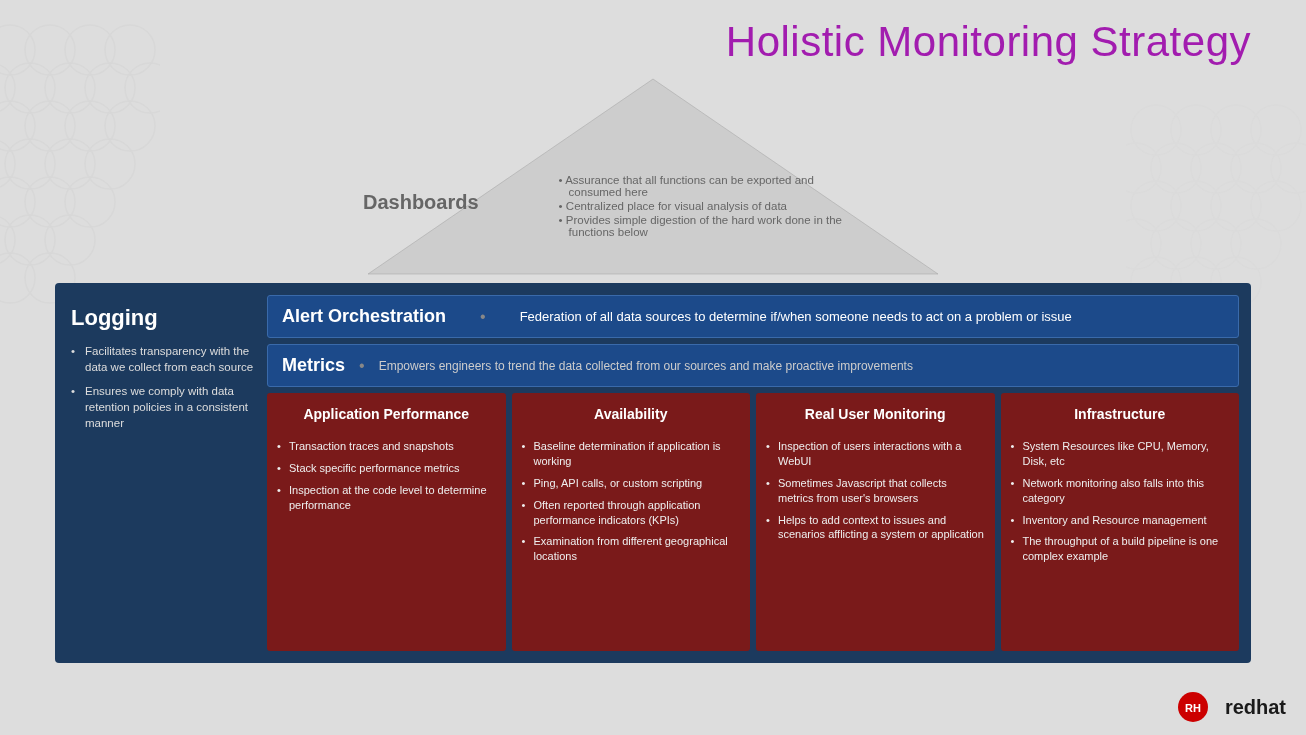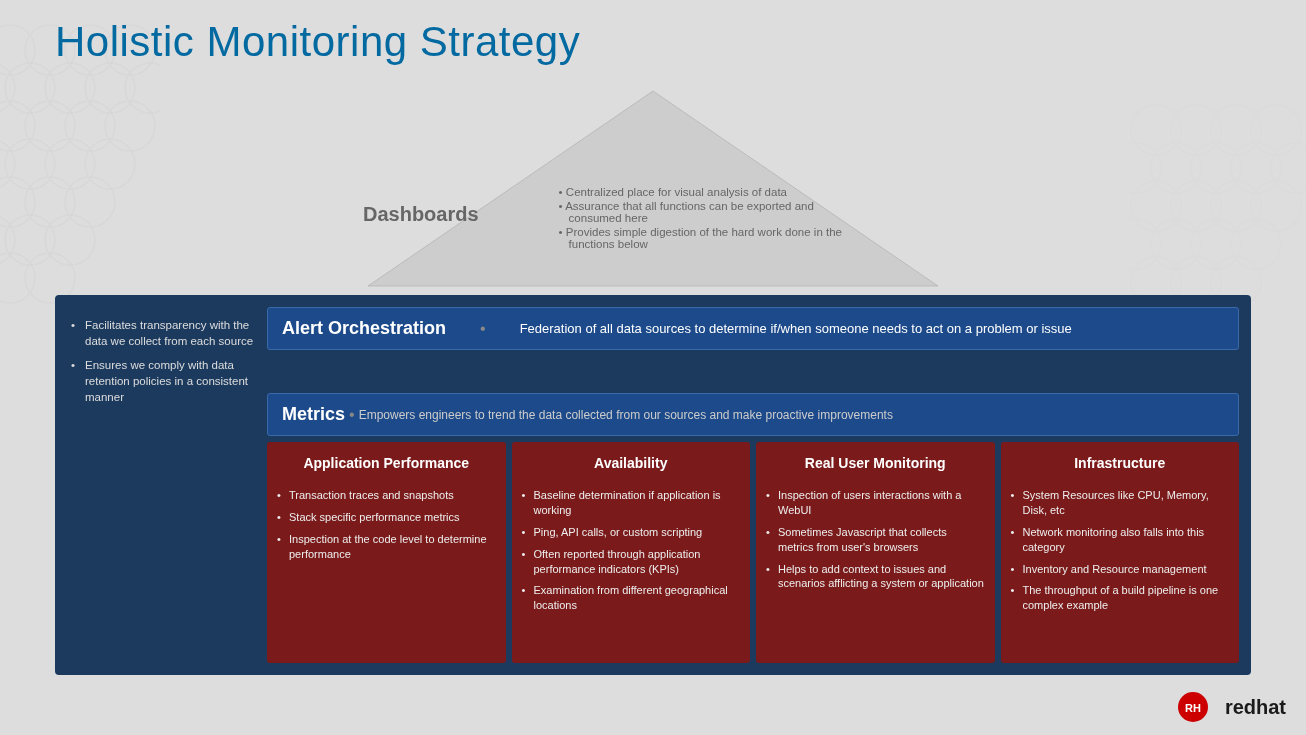--- a/index.html
+++ b/index.html
@@ -7,25 +7,25 @@
       width: 1306px;
       height: 735px;
       background: #e8e8e8;
       font-family: 'Arial', sans-serif;
       overflow: hidden;
       position: relative;
     }
 
     
     .page-title {
-      text-align: left;
+      text-align: right;
       font-size: 42px;
       font-weight: 400;
-      color: #0369a1;
-      margin-bottom: 20px;
+      color: #a21caf;
+      margin-bottom: 8px;
       letter-spacing: 0.5px;
     }
 
     
     .lower-section {
       background: #1c3a5e;
       border-radius: 4px;
       padding: 12px 12px 12px 12px;
       margin-top: 0px;
       display: flex;
@@ -101,22 +101,21 @@
     }
 
     
     .metrics-row {
       background: #1c4a8a;
       border: 1.5px solid #3a6aaa;
       border-radius: 3px;
       padding: 10px 14px;
       display: flex;
       align-items: center;
-      gap: 0;
-      margin-top: 37px;
+      gap: 10px;
     }
 
     .metrics-label {
       font-size: 18px;
       font-weight: bold;
       color: white;
       white-space: nowrap;
     }
 
     .metrics-desc {
@@ -325,31 +324,32 @@
     <h1 class="page-title">Holistic Monitoring Strategy</h1>
 
     <div class="pyramid-wrapper">
       <div class="pyramid-svg-container">
         <svg width="580" height="205" viewBox="0 0 580 205">
           <polygon points="290,5 575,200 5,200" fill="rgba(170,170,170,0.3)" stroke="rgba(150,150,150,0.4)" stroke-width="1"></polygon>
         </svg>
         <div class="pyramid-content-overlay">
           <div class="dash-title-text">Dashboards</div>
           <div class="dash-bullets-container">
+            <div class="dash-bullet">• <span>Assurance that all functions can be exported and consumed here</span></div>
             <div class="dash-bullet">• <span>Centralized place for visual analysis of data</span></div>
-            <div class="dash-bullet">• <span>Assurance that all functions can be exported and consumed here</span></div>
             <div class="dash-bullet">• <span>Provides simple digestion of the hard work done in the functions below</span></div>
           </div>
         </div>
       </div>
     </div>
 
     <div class="lower-section">
 
       <div class="logging-sidebar">
+        <div class="logging-title">Logging</div>
         <ul class="logging-bullets">
           <li>Facilitates transparency with the data we collect from each source</li>
           <li>Ensures we comply with data retention policies in a consistent manner</li>
         </ul>
       </div>
 
       <div class="right-section">
 
         <div class="alert-row">
           <span class="alert-label">Alert Orchestration</span>

